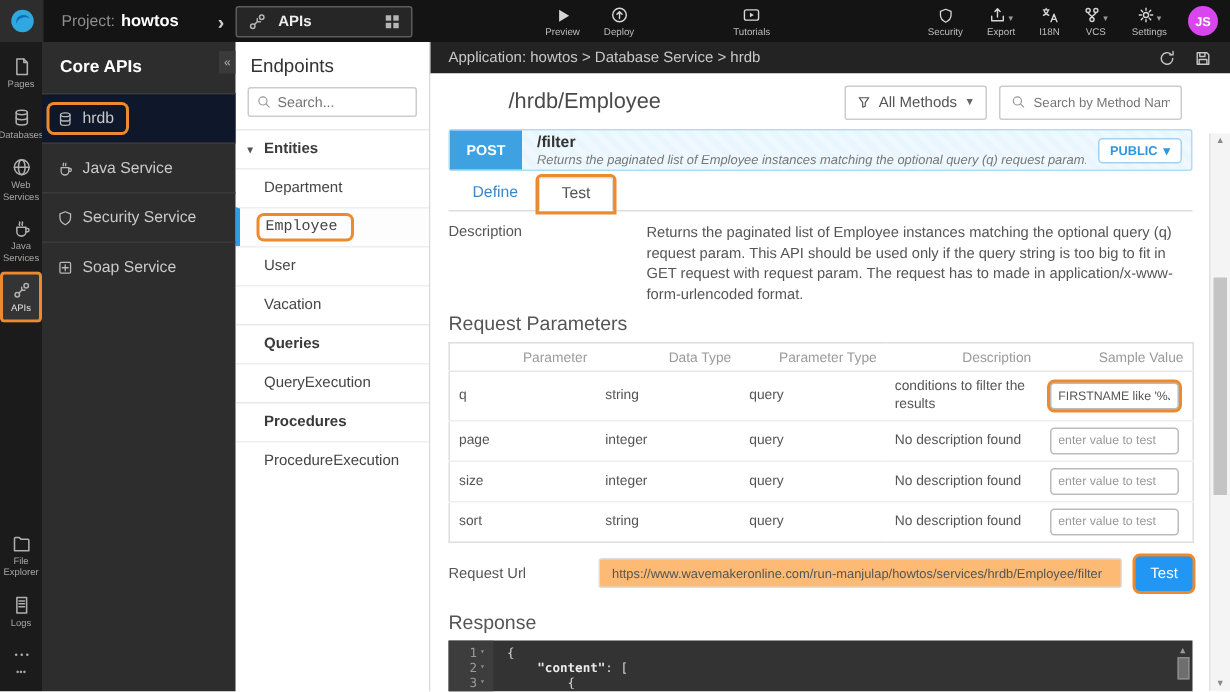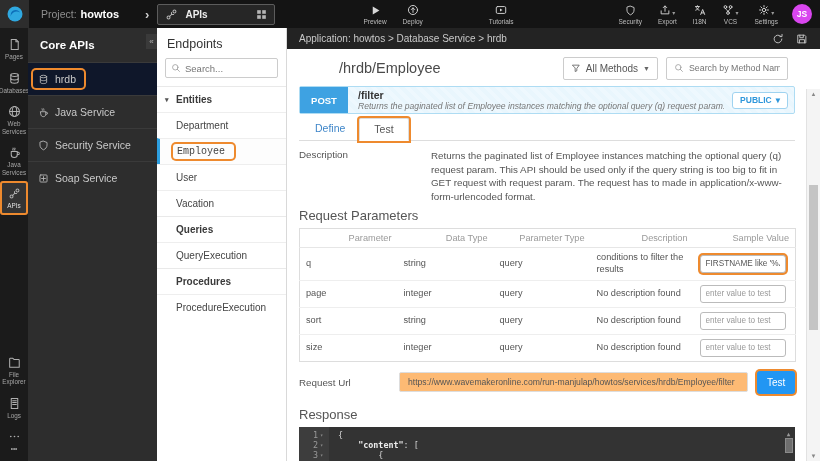--- a/index.html
+++ b/index.html
@@ -509,29 +509,29 @@
               <td><input class="sample-input ann" value="FIRSTNAME like '%J%' a" style=""></td>
             </tr>
             <tr>
               <td>page</td>
               <td>integer</td>
               <td>query</td>
               <td>No description found</td>
               <td><input class="sample-input" placeholder="enter value to test" style=""></td>
             </tr>
             <tr>
-              <td>sort</td>
-              <td>string</td>
+              <td>size</td>
+              <td>integer</td>
               <td>query</td>
               <td>No description found</td>
               <td><input class="sample-input" placeholder="enter value to test" style=""></td>
             </tr>
             <tr>
-              <td>size</td>
-              <td>integer</td>
+              <td>sort</td>
+              <td>string</td>
               <td>query</td>
               <td>No description found</td>
               <td><input class="sample-input" placeholder="enter value to test" style=""></td>
             </tr>
           </tbody>
       </table>
 
       <div class="url-row">
         <div class="url-label">Request Url</div>
         <input class="url-input" readonly="" value="https://www.wavemakeronline.com/run-manjulap/howtos/services/hrdb/Employee/filter" style="">

